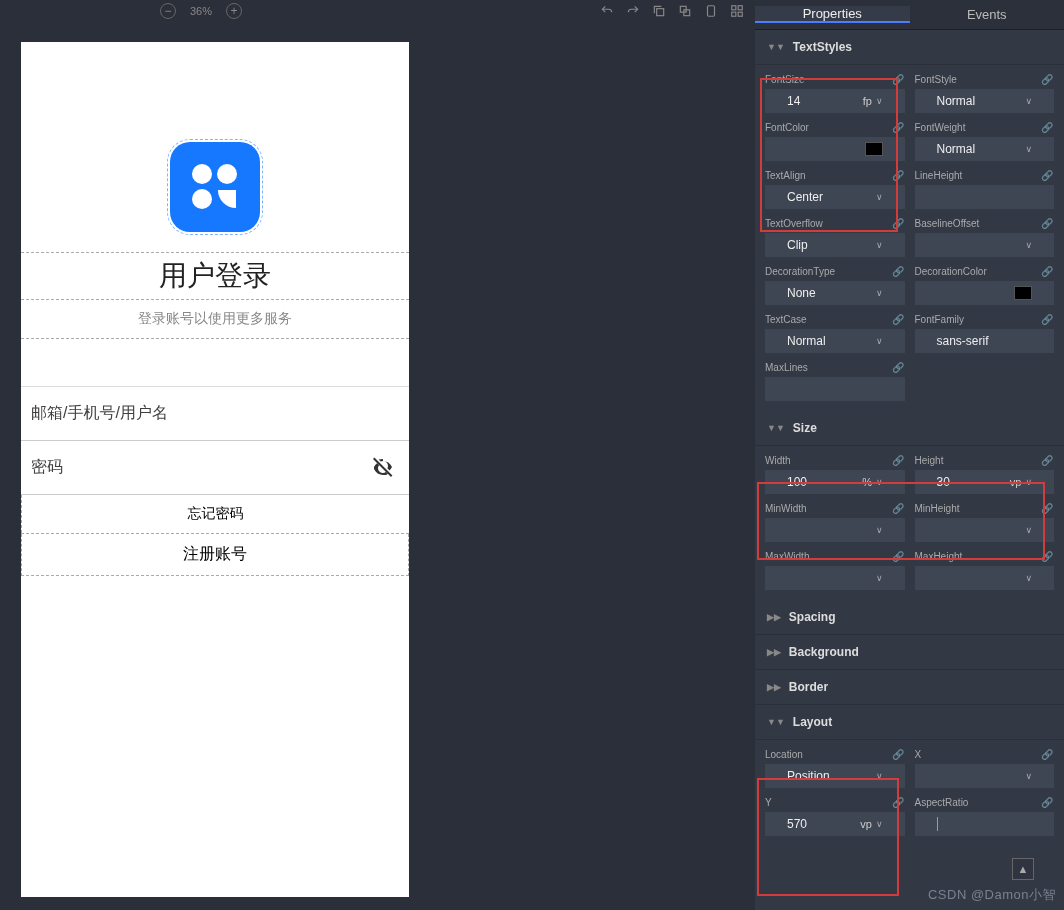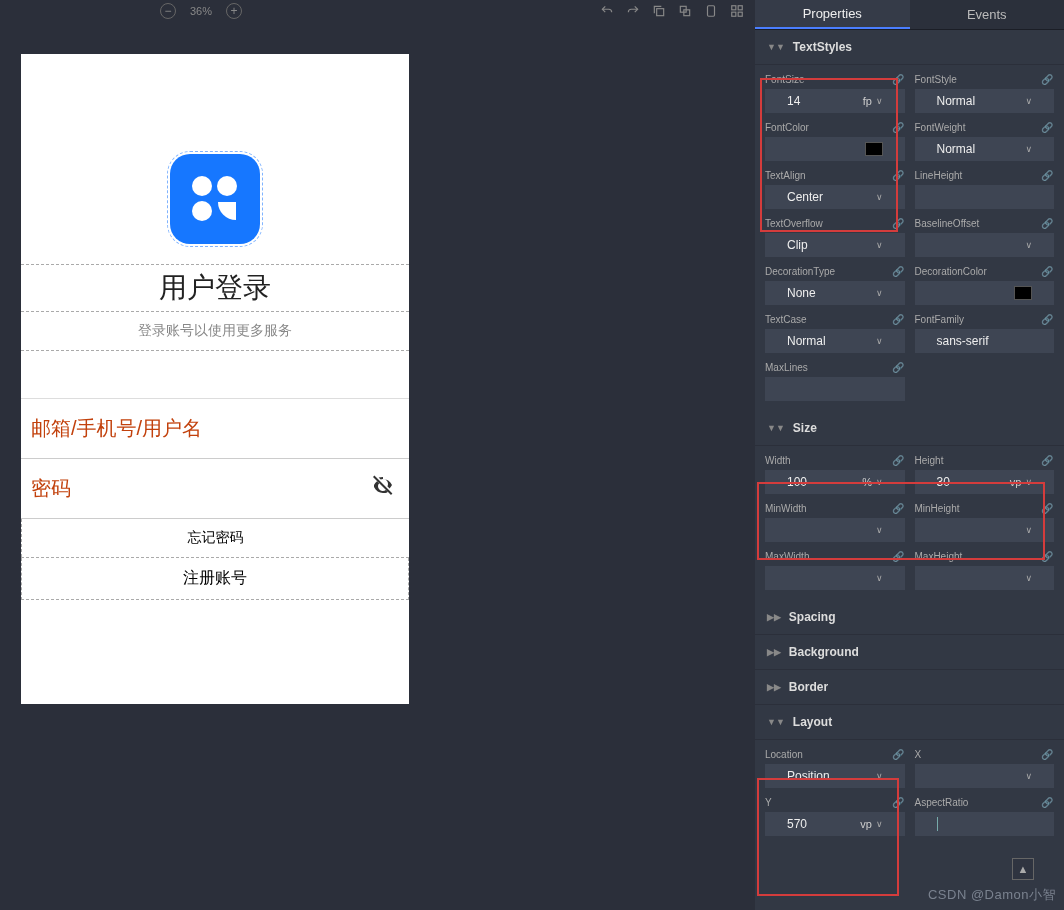--- a/index.html
+++ b/index.html
@@ -7,41 +7,41 @@
 
 
 .top-bar { position: absolute; top: 0; left: 0; right: 0; height: 22px; background: #2b2f3a; display: flex; align-items: center; }
 .top-left { display: flex; align-items: center; gap: 14px; color: #888; font-size: 11px; padding-left: 160px; }
 .top-right { position: absolute; right: 320px; display: flex; gap: 12px; color: #888; }
 .top-icon { width: 14px; height: 14px; display: flex; align-items: center; justify-content: center; }
 .zoom-circle { width: 16px; height: 16px; border: 1px solid #666; border-radius: 50%; display: flex; align-items: center; justify-content: center; font-size: 12px; line-height: 1; cursor: pointer; }
 
 
 .canvas-area { position: absolute; top: 22px; left: 0; width: 755px; height: 888px; background: #2b2f3a; }
-.device-frame { position: absolute; left: 21px; top: 32px; width: 388px; height: 650px; background: #fff; }
+.device-frame { position: absolute; left: 21px; top: 20px; width: 388px; height: 855px; background: #fff; }
 
 
 .phone-logo { width: 90px; height: 90px; background: #1677ff; border-radius: 20px; margin: 100px auto 20px; display: flex; align-items: center; justify-content: center; outline: 1px dashed #7fb3ff; outline-offset: 2px; }
 .phone-title { text-align: center; font-size: 28px; color: #222; margin-top: 20px; border-top: 1px dashed #aaa; border-bottom: 1px dashed #aaa; padding: 4px 0; }
 .phone-sub { text-align: center; font-size: 14px; color: #888; padding: 10px 0; border-bottom: 1px dashed #aaa; }
 .phone-gap { height: 48px; border-bottom: 1px solid #ddd; }
-.phone-input { padding: 16px 10px; font-size: 20px; color: #c2410c; border-bottom: 1px solid #ccc; position: relative; }
+.phone-input { padding: 16px 10px; font-size: 16px; color: #404040; border-bottom: 1px solid #ccc; position: relative; }
 .eye-icon { position: absolute; right: 14px; top: 14px; }
 .phone-row { display: flex; border-bottom: 1px dashed #aaa; }
 .phone-row > div { flex: 1; padding: 10px; font-size: 14px; }
 .phone-row > div:last-child { text-align: center; border-left: 1px dashed #aaa; }
 .phone-btn { margin: 70px 14px 0; background: #1677ff; color: #fff; text-align: center; padding: 12px; border-radius: 22px; font-size: 18px; position: relative; }
 .move-handle { position: absolute; right: -10px; top: 50%; transform: translateY(-50%); width: 22px; height: 22px; background: #1677ff; border: 2px solid #fff; display: flex; align-items: center; justify-content: center; color: #fff; font-size: 12px; }
 .phone-btn-wrap { border: 1px dashed #aaa; margin-top: 70px; padding: 0; }
 .phone-btn-wrap .phone-btn { margin-top: 6px; margin-bottom: 6px; }
 .phone-link { text-align: center; font-size: 16px; padding: 10px 0; border: 1px dashed #aaa; border-top: none; }
 
 
 .right-panel { position: absolute; top: 0; right: 0; width: 309px; height: 910px; background: #323844; color: #bbb; font-size: 12px; overflow: hidden; }
-.tabs { display: flex; height: 30px; border-bottom: 1px solid #1b1e26; background: #2b303b; }
+.tabs { display: flex; height: 30px; border-bottom: 1px solid #1b1e26; background: #2b303b; align-items: center; }
 .tab { flex: 1; display: flex; align-items: center; justify-content: center; font-size: 13px; cursor: pointer; }
 .tab.active { color: #eee; border-bottom: 2px solid #4a7eff; background: #353b48; }
 .section-head { display: flex; align-items: center; gap: 8px; padding: 10px 12px; color: #ddd; font-weight: bold; font-size: 12px; border-bottom: 1px solid #2b2f3a; cursor: pointer; }
 .section-head .tri { font-size: 9px; color: #888; }
 .section-head.collapsed .tri::before { content: "▶"; }
 .section-head .tri::before { content: "▼"; }
 .section-body { padding: 6px 10px 10px 10px; display: grid; grid-template-columns: 1fr 1fr; gap: 6px 10px; }
 .prop { display: flex; flex-direction: column; gap: 2px; }
 .prop-label { display: flex; justify-content: space-between; align-items: center; color: #aaa; font-size: 10px; height: 16px; }
 .link-icon { opacity: 0.6; }

